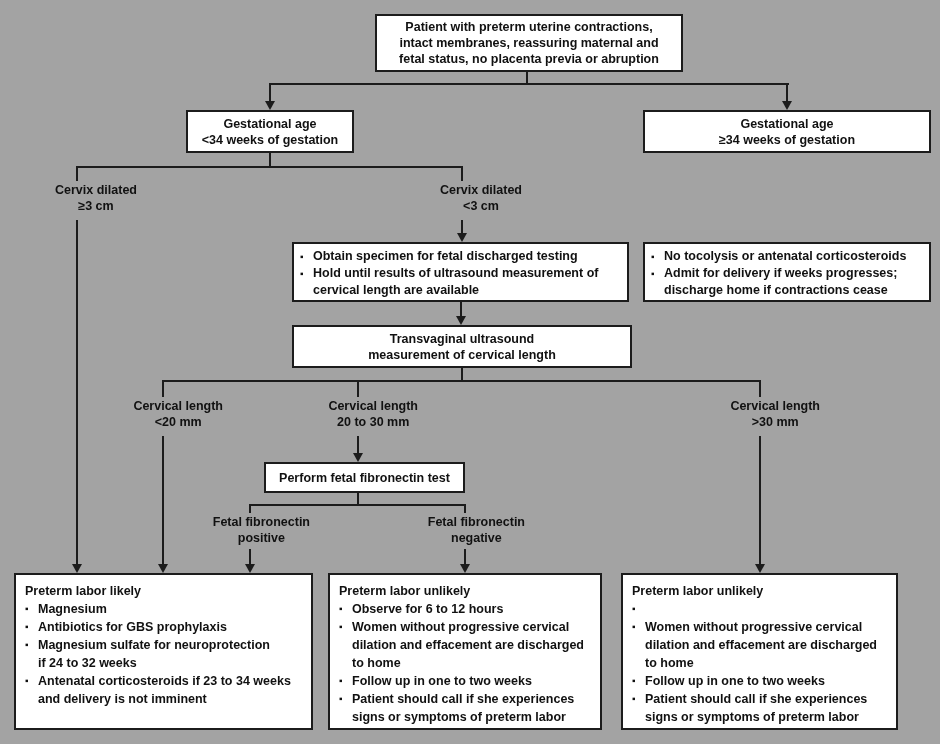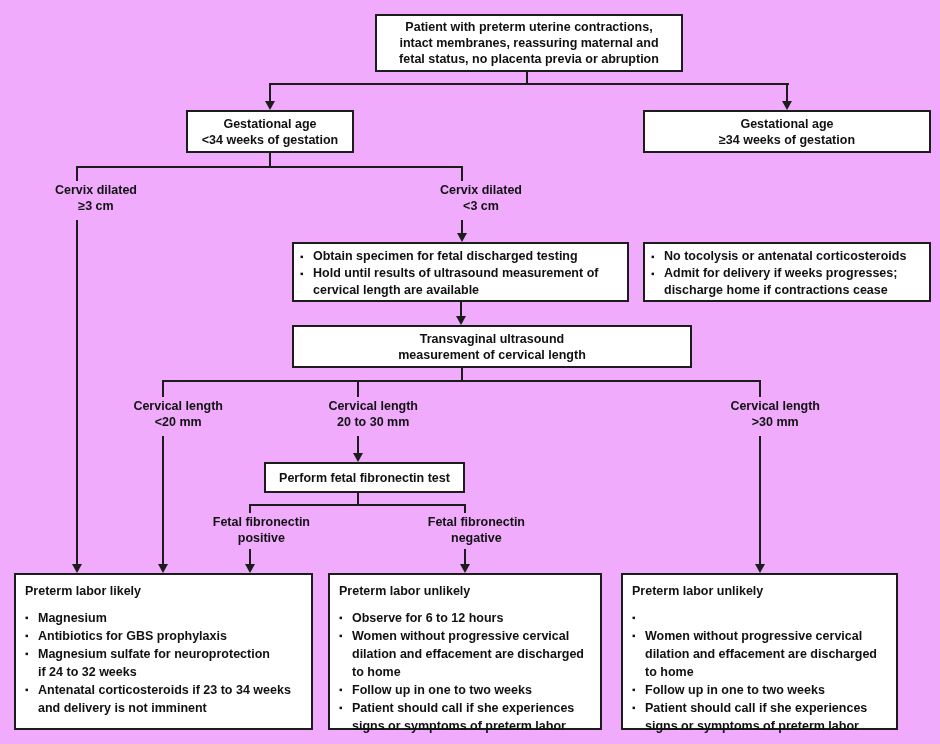--- a/index.html
+++ b/index.html
@@ -1,29 +1,29 @@
 <!DOCTYPE html>
 <html><head>
 <meta charset="utf-8">
 <style>
   html,body{margin:0;padding:0;background:#ffffff;}
   body{font-family:"Liberation Sans","DejaVu Sans",sans-serif;font-weight:bold;color:#111111;}
-  #figure{position:relative;width:940px;height:744px;background:#f0abfc;overflow:hidden;text-decoration:underline;}
+  #figure{position:relative;width:940px;height:744px;background:#a3a3a3;overflow:hidden;text-decoration:underline;}
   .node{position:absolute;border:2px solid #1c1c1c;background:#ffffff;box-sizing:border-box;
         display:flex;align-items:center;justify-content:center;text-align:center;
         font-size:12.5px;line-height:16px;}
   .node-text{white-space:pre;}
   .fl-label{position:absolute;text-align:center;white-space:pre;font-size:12.5px;line-height:16px;
         display:flex;align-items:flex-start;justify-content:flex-end;}
   .bullets-box{position:absolute;border:2px solid #1c1c1c;background:#ffffff;box-sizing:border-box;
         padding:4px 5px 2px 6px;font-size:12.5px;}
   .bullets-box .li{display:flex;line-height:17px;}
   .outcome{position:absolute;border:2px solid #1c1c1c;background:#ffffff;box-sizing:border-box;
         padding:7px 8px 4px 9px;font-size:12.5px;}
-  .outcome .o-title{line-height:18px;margin-bottom:9px;}
+  .outcome .o-title{line-height:18px;}
   .outcome .li{display:flex;line-height:18px;}
   .blt{flex:none;width:13px;font-size:10px;}
   .btxt{white-space:pre-line;}
   .hline,.vline{position:absolute;background:#1c1c1c;}
   .arrow{position:absolute;width:0;height:0;border-left:5px solid transparent;
         border-right:5px solid transparent;border-top:9px solid #1c1c1c;}
 </style>
 </head>
 <body>
 
@@ -62,21 +62,21 @@
       <span class="blt">▪</span>
       <span class="btxt">No tocolysis or antenatal corticosteroids</span>
     </div>
     <div class="li">
       <span class="blt">▪</span>
       <span class="btxt">Admit for delivery if weeks progresses;
 discharge home if contractions cease</span>
     </div>
   </div>
 
-  <div class="node" style="left:292px;top:325px;width:400px;height:43px;">
+  <div class="node" style="left:292px;top:325px;width:340px;height:43px;">
     <span class="node-text">Transvaginal ultrasound
 measurement of cervical length</span>
   </div>
 
   <div class="node" style="left:264px;top:462px;width:201px;height:31px;">
     <span class="node-text">Perform fetal fibronectin test</span>
   </div>
 
   <div class="fl-label" style="left:17px;top:182px;width:120px;height:34px;">
     <span>Cervix dilated

